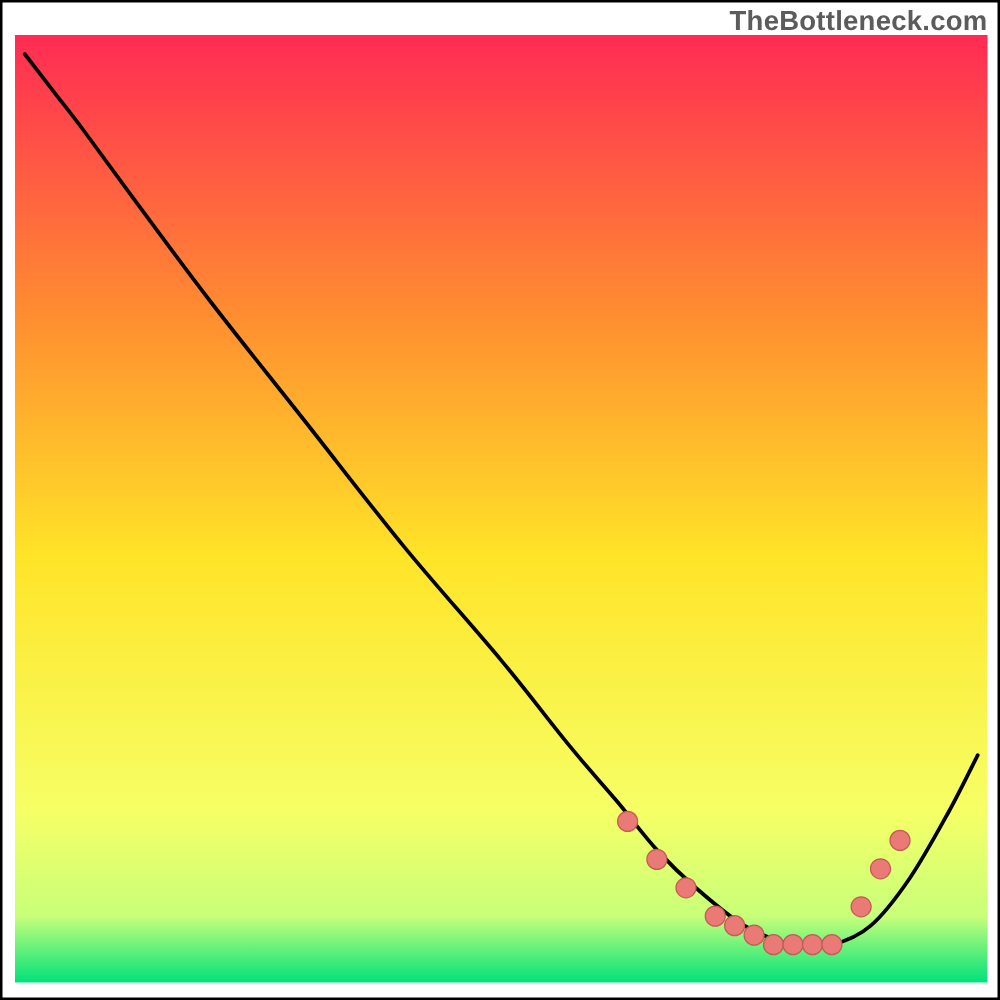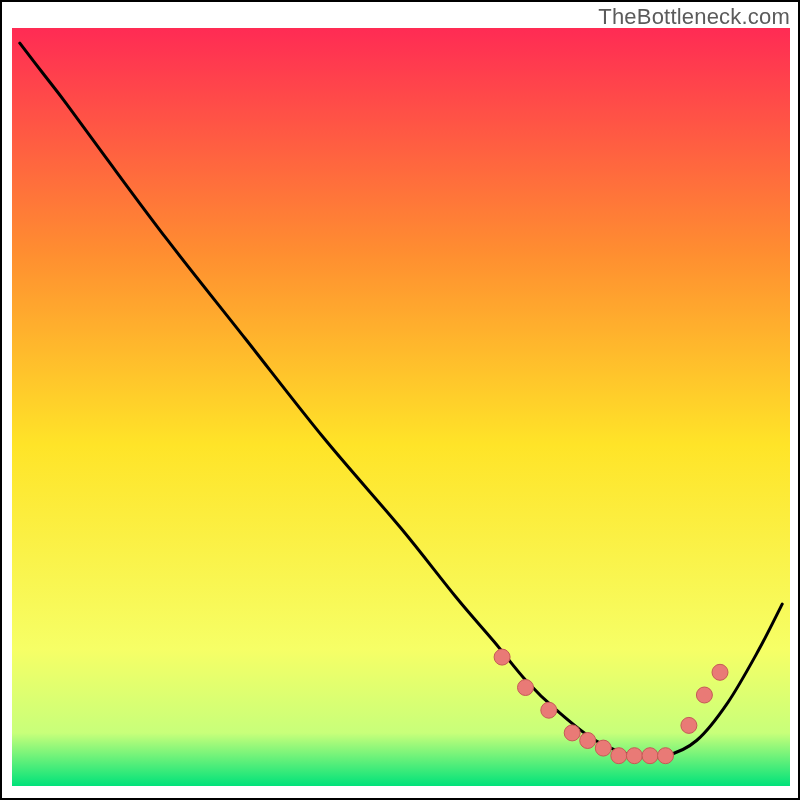--- a/index.html
+++ b/index.html
@@ -21,21 +21,21 @@
     left: 0; top: 0;
     width: 800px;
     height: 800px;
     display: block;
   }
   .watermark {
     position: absolute;
     top: 4px;
     right: 10px;
     font-size: 22px;
-    font-weight: 400;
+    font-weight: 700;
     color: #5b5b5b;
     letter-spacing: 0.2px;
     user-select: none;
     text-align: right;
   }
 </style>
 </head>
 <body>
 
 <div class="stage">

